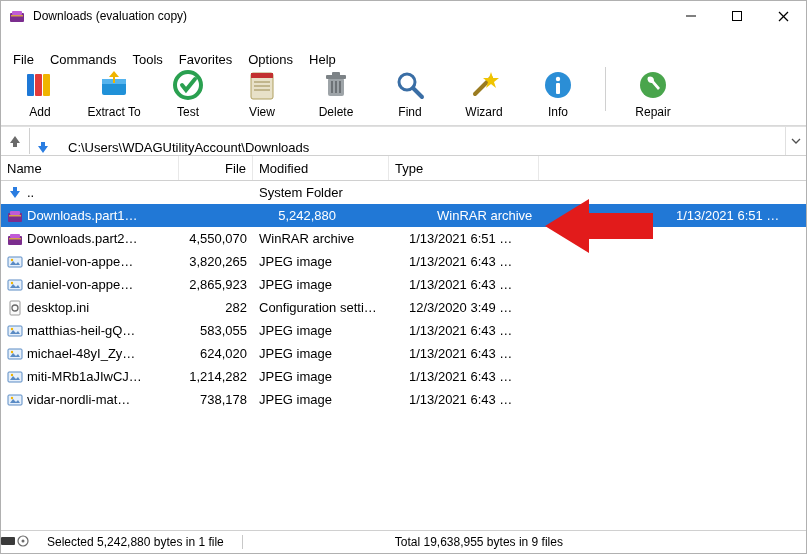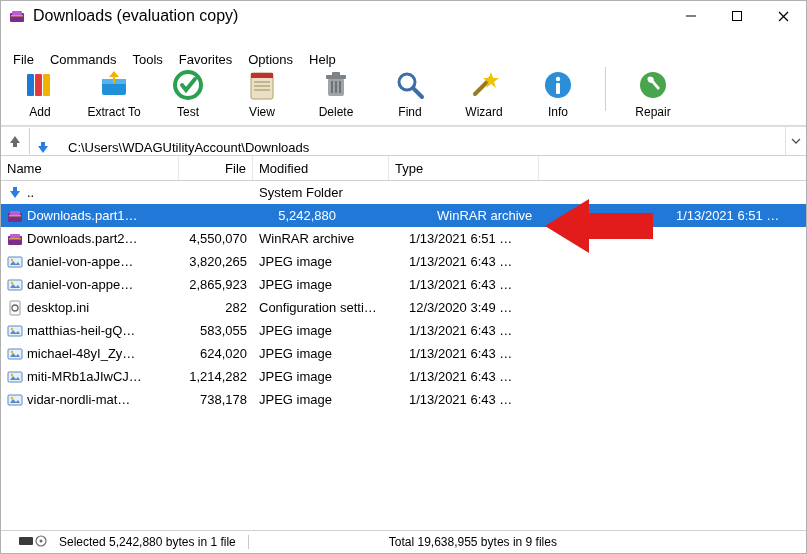--- a/index.html
+++ b/index.html
@@ -7,21 +7,21 @@
     width: 807px; height: 554px;
     font-family: "Segoe UI", Tahoma, sans-serif;
     font-size: 12px;
     background: #fff;
     overflow: hidden;
     color: #000;
   }
   .window { width: 807px; height: 554px; display: flex; flex-direction: column; border: 1px solid #b0b0b0; box-sizing: border-box; }
   .titlebar { height: 30px; display: flex; align-items: center; padding: 0 0 0 8px; }
   .titlebar .app-icon { width: 16px; height: 16px; margin-right: 8px; }
-  .titlebar .title { flex: 0 0 auto; font-size: 16px; }
+  .titlebar .title { flex: 0 0 auto; font-size: 12px; }
   .titlebar .spacer { flex: 1; }
   .titlebar .win-btn { width: 46px; height: 30px; display: flex; align-items: center; justify-content: center; font-size: 14px; }
   .titlebar .win-btn svg { display: block; }
   .menubar { height: 22px; display: flex; align-items: center; padding: 0 4px; }
   .menubar .menu-item { padding: 2px 8px; font-size: 13px; margin-top: 35px; }
   .toolbar { height: 64px; display: flex; align-items: center; padding: 4px 6px; border-bottom: 1px solid #d9d9d9; gap: 8px; }
   .tool-btn { width: 66px; height: 60px; display: flex; flex-direction: column; align-items: center; justify-content: flex-end; gap: 2px; border-radius: 3px; }
   .tool-btn .ico { width: 36px; height: 36px; display: flex; align-items: center; justify-content: center; }
   .tool-btn .lbl { font-size: 12px; }
   .tool-sep { width: 1px; height: 44px; background: #d0d0d0; margin: 0 6px; }
@@ -37,21 +37,21 @@
   .col-mod  { width: 136px; }
   .filelist { flex: 1; overflow: hidden; position: relative; background: #fff; }
   .row { height: 23px; display: flex; align-items: center; font-size: 13px; }
   .row.selected { background: #2178d6; color: #fff; justify-content: space-between; }
   .row .cell { padding: 0 6px; box-sizing: border-box; white-space: nowrap; overflow: hidden; text-overflow: ellipsis; }
   .cell-name { width: 178px; display: flex; align-items: center; gap: 4px; }
   .cell-size { width: 74px; text-align: right; }
   .cell-type { width: 150px; }
   .cell-mod  { width: 136px; }
   .file-ico { width: 16px; height: 16px; flex: 0 0 16px; }
-  .statusbar { height: 22px; border-top: 1px solid #d0d0d0; display: flex; align-items: center; font-size: 12px; padding: 0 18px; gap: 8px; }
+  .statusbar { height: 22px; border-top: 1px solid #d0d0d0; display: flex; align-items: center; font-size: 12px; padding: 0 0; gap: 14px; }
   .statusbar .sep { width: 1px; height: 14px; background: #c8c8c8; }
   .statusbar .seg { padding: 0 4px; }
   .red-arrow { position: absolute; left: 544px; top: 14px; pointer-events: none; }
 </style>
 </head>
 <body>
 
 <div class="window">
 
   <div class="titlebar">

